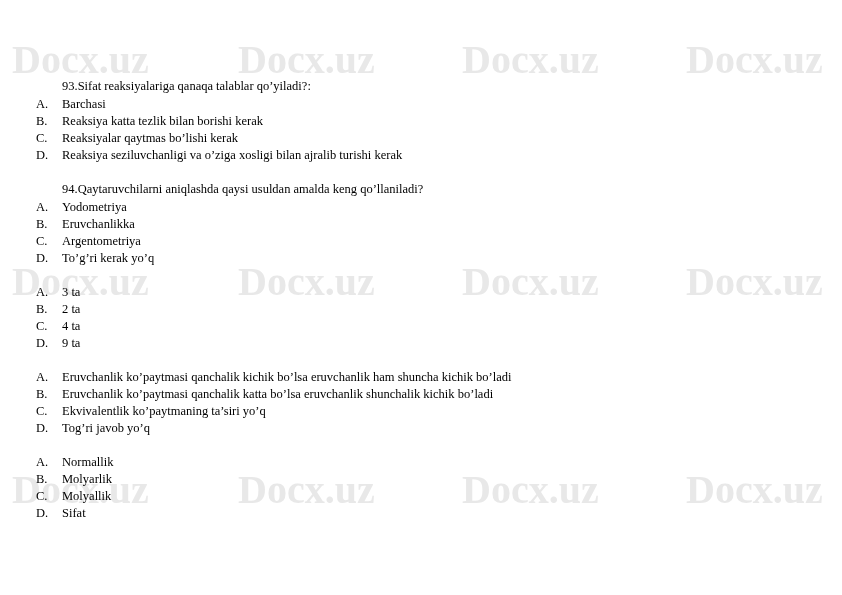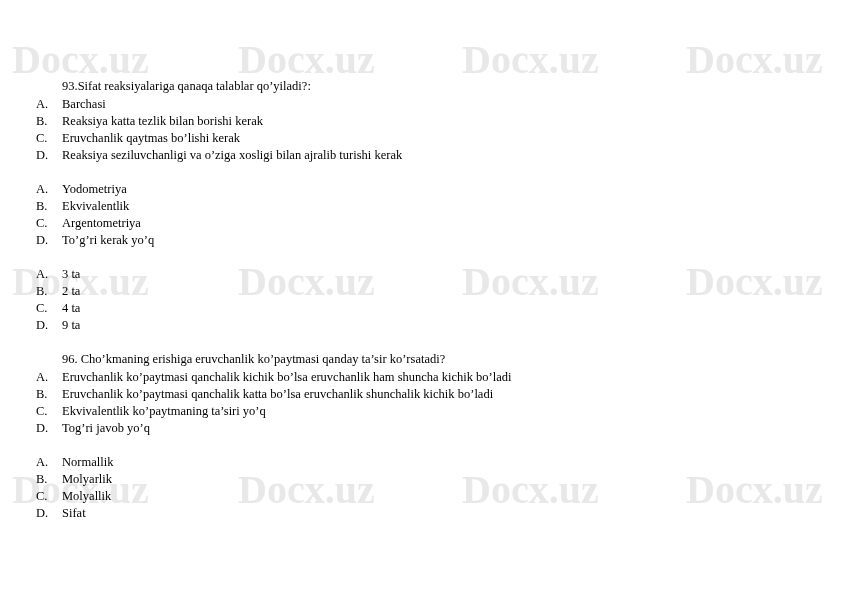--- a/index.html
+++ b/index.html
@@ -86,35 +86,36 @@
       <div class="opt">
         <span class="opt-letter">A.</span>
         <span class="opt-text">Barchasi</span>
       </div>
       <div class="opt">
         <span class="opt-letter">B.</span>
         <span class="opt-text">Reaksiya katta tezlik bilan borishi kerak</span>
       </div>
       <div class="opt">
         <span class="opt-letter">C.</span>
-        <span class="opt-text">Eruvchanlik qaytmas bo’lishi kerak</span>
+        <span class="opt-text">Reaksiyalar qaytmas bo’lishi kerak</span>
       </div>
       <div class="opt">
         <span class="opt-letter">D.</span>
         <span class="opt-text">Reaksiya seziluvchanligi va o’ziga xosligi bilan ajralib turishi kerak</span>
       </div>
     </div>
     <div class="qblock">
+      <p class="qtext">94.Qaytaruvchilarni aniqlashda qaysi usuldan amalda keng qo’llaniladi?</p>
       <div class="opt">
         <span class="opt-letter">A.</span>
         <span class="opt-text">Yodometriya</span>
       </div>
       <div class="opt">
         <span class="opt-letter">B.</span>
-        <span class="opt-text">Ekvivalentlik</span>
+        <span class="opt-text">Eruvchanlikka</span>
       </div>
       <div class="opt">
         <span class="opt-letter">C.</span>
         <span class="opt-text">Argentometriya</span>
       </div>
       <div class="opt">
         <span class="opt-letter">D.</span>
         <span class="opt-text">To’g’ri kerak yo’q</span>
       </div>
     </div>
@@ -130,21 +131,20 @@
       <div class="opt">
         <span class="opt-letter">C.</span>
         <span class="opt-text">4 ta</span>
       </div>
       <div class="opt">
         <span class="opt-letter">D.</span>
         <span class="opt-text">9 ta</span>
       </div>
     </div>
     <div class="qblock">
-      <p class="qtext">96. Cho’kmaning erishiga eruvchanlik ko’paytmasi qanday ta’sir ko’rsatadi?</p>
       <div class="opt">
         <span class="opt-letter">A.</span>
         <span class="opt-text">Eruvchanlik ko’paytmasi qanchalik kichik bo’lsa eruvchanlik ham shuncha kichik bo’ladi</span>
       </div>
       <div class="opt">
         <span class="opt-letter">B.</span>
         <span class="opt-text">Eruvchanlik ko’paytmasi qanchalik katta bo’lsa eruvchanlik shunchalik kichik bo’ladi</span>
       </div>
       <div class="opt">
         <span class="opt-letter">C.</span>

